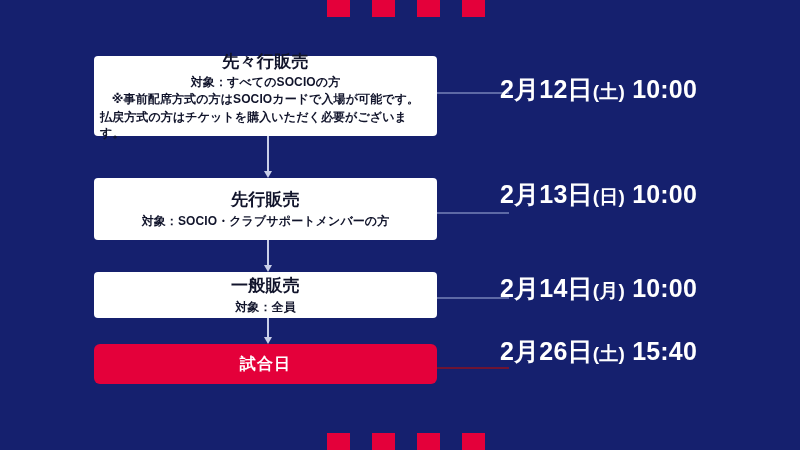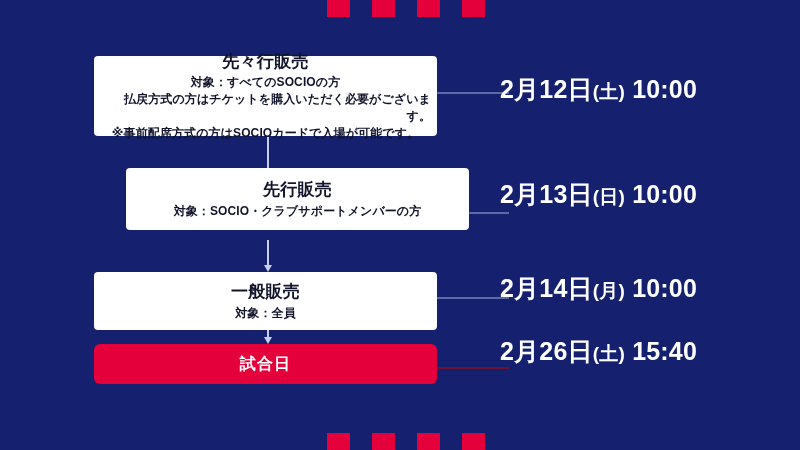--- a/index.html
+++ b/index.html
@@ -45,21 +45,21 @@
     left: 94px;
     width: 343px;
     box-sizing: border-box;
     border-radius: 4px;
     background: #ffffff;
     color: #11142b;
     display: flex;
     flex-direction: column;
     align-items: center;
     justify-content: center;
-    text-align: right;
+    text-align: left;
     padding: 4px 6px;
   }
   .node.match-day {
     background: #e4003a;
     color: #ffffff;
     border-radius: 6px;
   }
   .node-title {
     font-size: 17px;
     font-weight: bold;
@@ -73,22 +73,22 @@
   .node-sub {
     font-size: 12px;
     font-weight: bold;
     line-height: 1.36;
     letter-spacing: 0.1px;
     margin-top: 1px;
   }
 
   
   #node-0 { top: 56px;  height: 80px; }
-  #node-1 { top: 168px; height: 62px; margin-left: 32px; }
-  #node-2 { top: 272px; height: 58px; }
+  #node-1 { top: 178px; height: 62px; }
+  #node-2 { top: 272px; height: 46px; }
   #node-3 { top: 344px; height: 40px; }
 
   
   .vconn {
     position: absolute;
     left: 267px;
     width: 2px;
     background: #c9cfe8;
   }
   .vconn::after {
@@ -161,22 +161,22 @@
   <div class="vconn" id="vconn-2"></div>
 
   <div class="hconn" id="hconn-0"></div>
   <div class="hconn" id="hconn-1"></div>
   <div class="hconn" id="hconn-2"></div>
   <div class="hconn dim" id="hconn-3"></div>
 
   <div class="node" id="node-0">
     <div class="node-title">先々行販売</div>
     <div class="node-sub">対象：すべてのSOCIOの方</div>
+    <div class="node-sub">※事前配席方式の方はSOCIOカードで入場が可能です。</div>
     <div class="node-sub">払戻方式の方はチケットを購入いただく必要がございます。</div>
-    <div class="node-sub">※事前配席方式の方はSOCIOカードで入場が可能です。</div>
   </div>
 
   <div class="node" id="node-1">
     <div class="node-title">先行販売</div>
     <div class="node-sub">対象：SOCIO・クラブサポートメンバーの方</div>
   </div>
 
   <div class="node" id="node-2">
     <div class="node-title">一般販売</div>
     <div class="node-sub">対象：全員</div>

